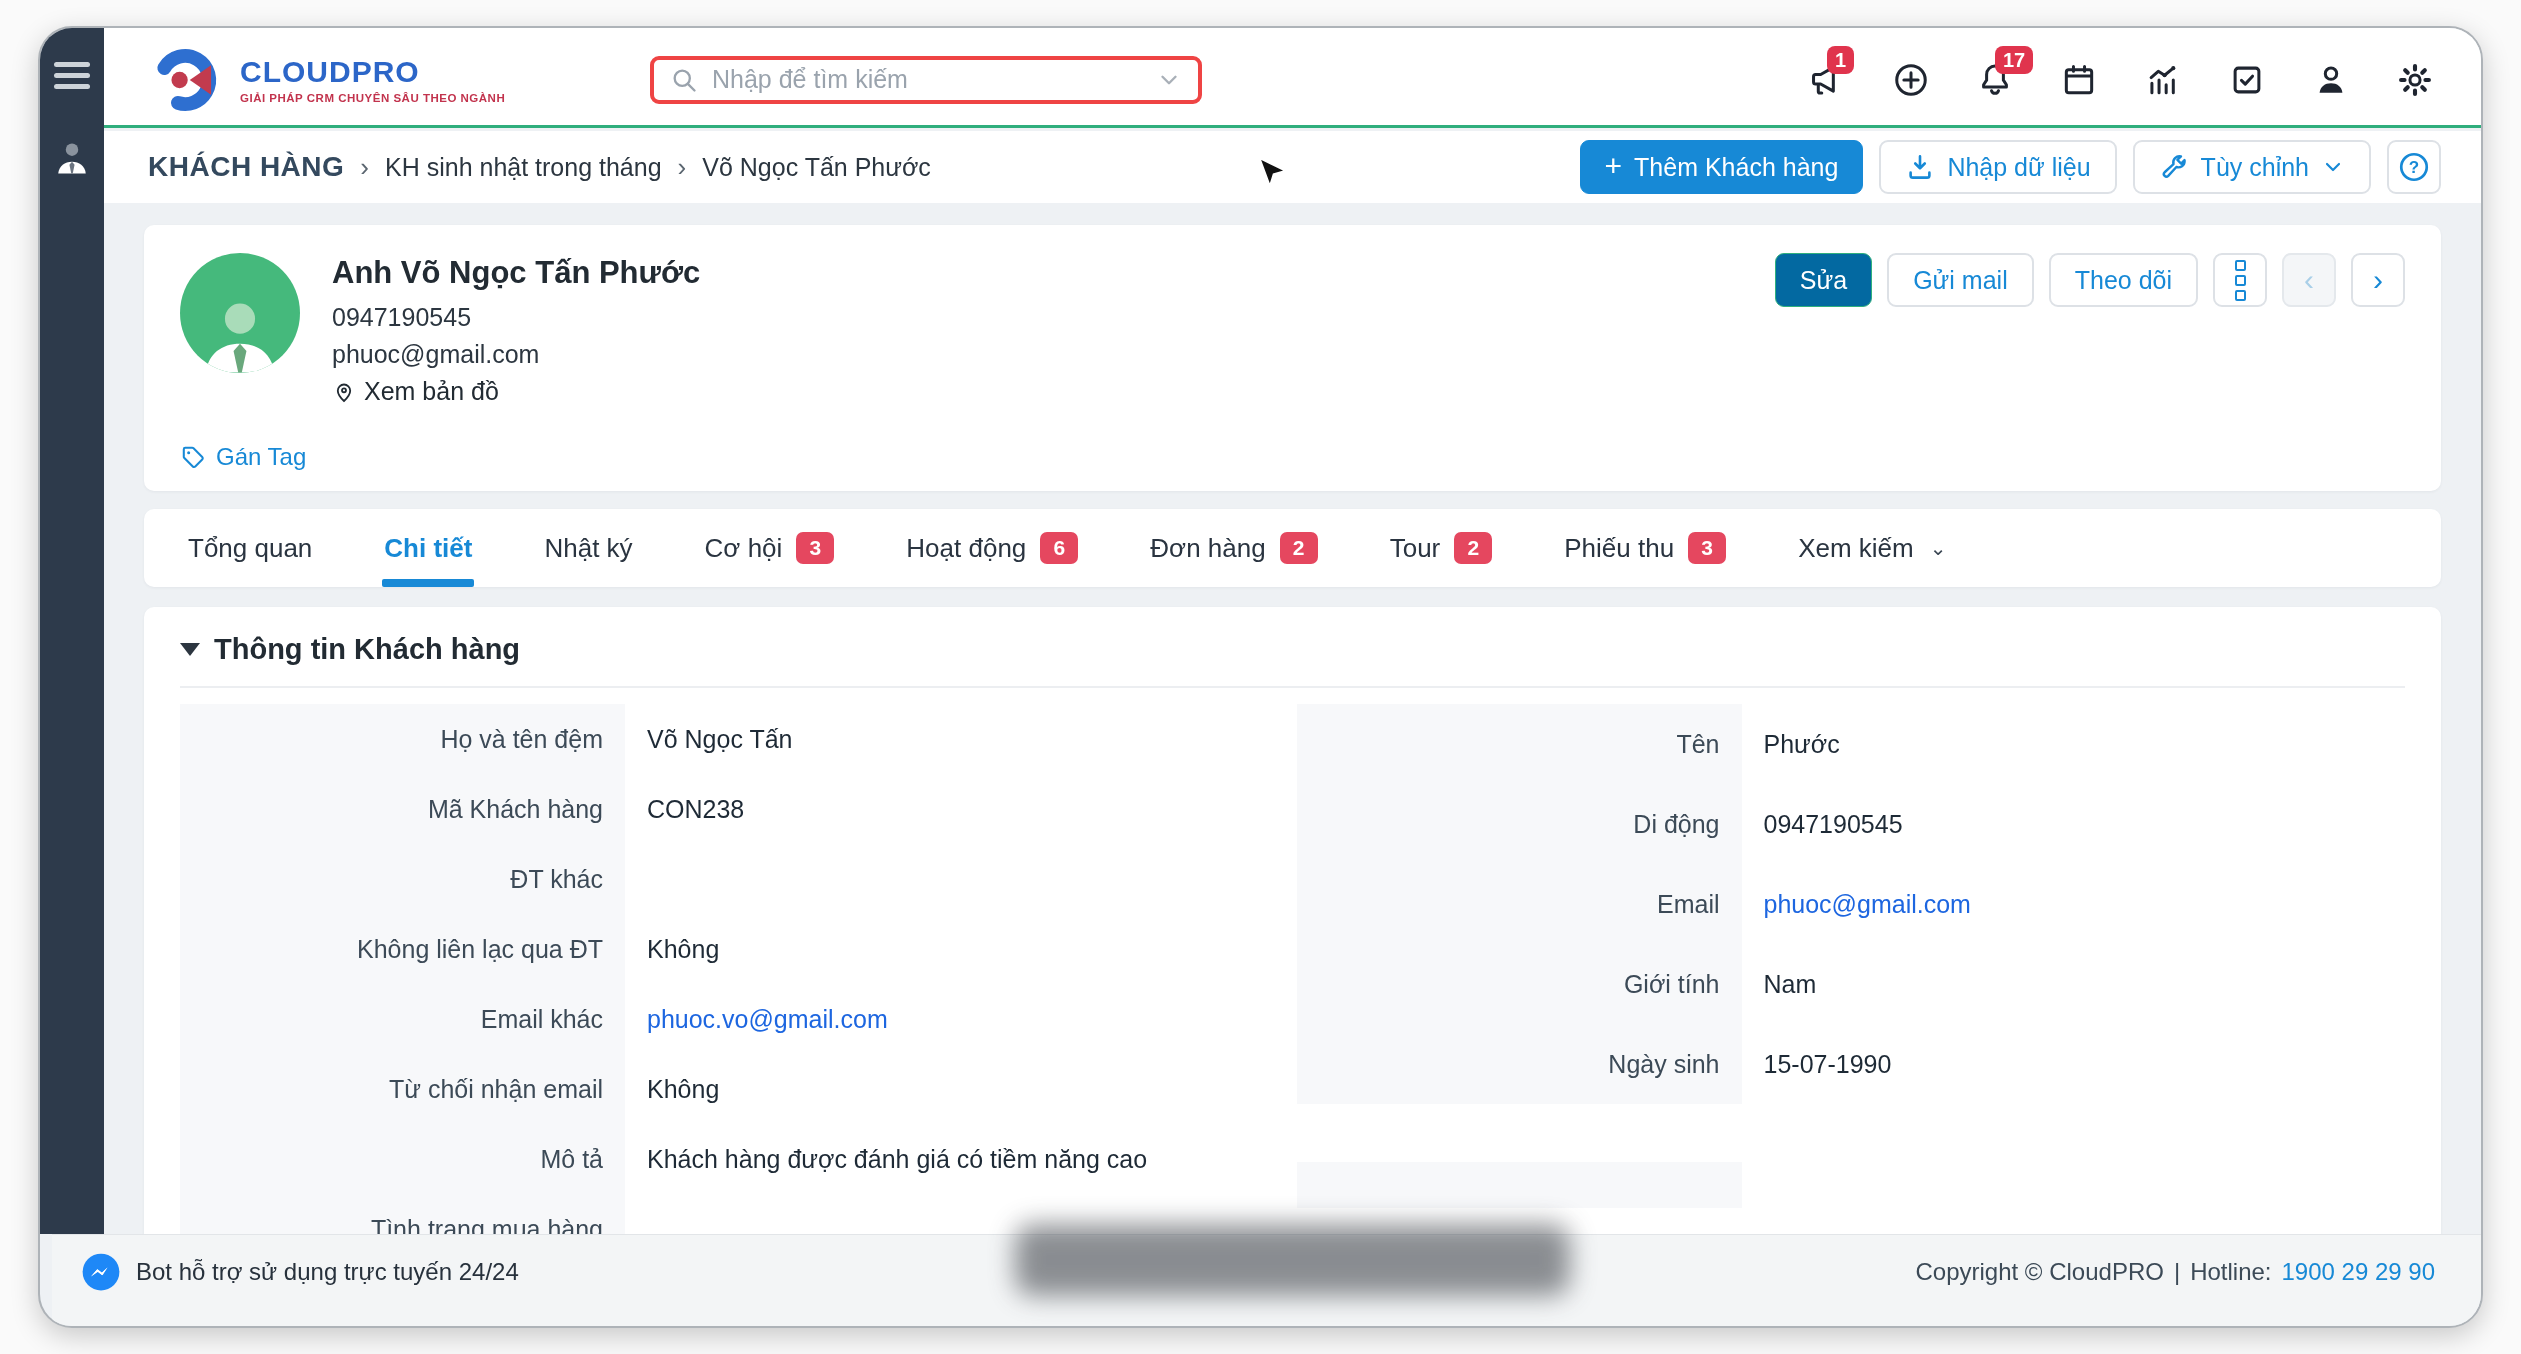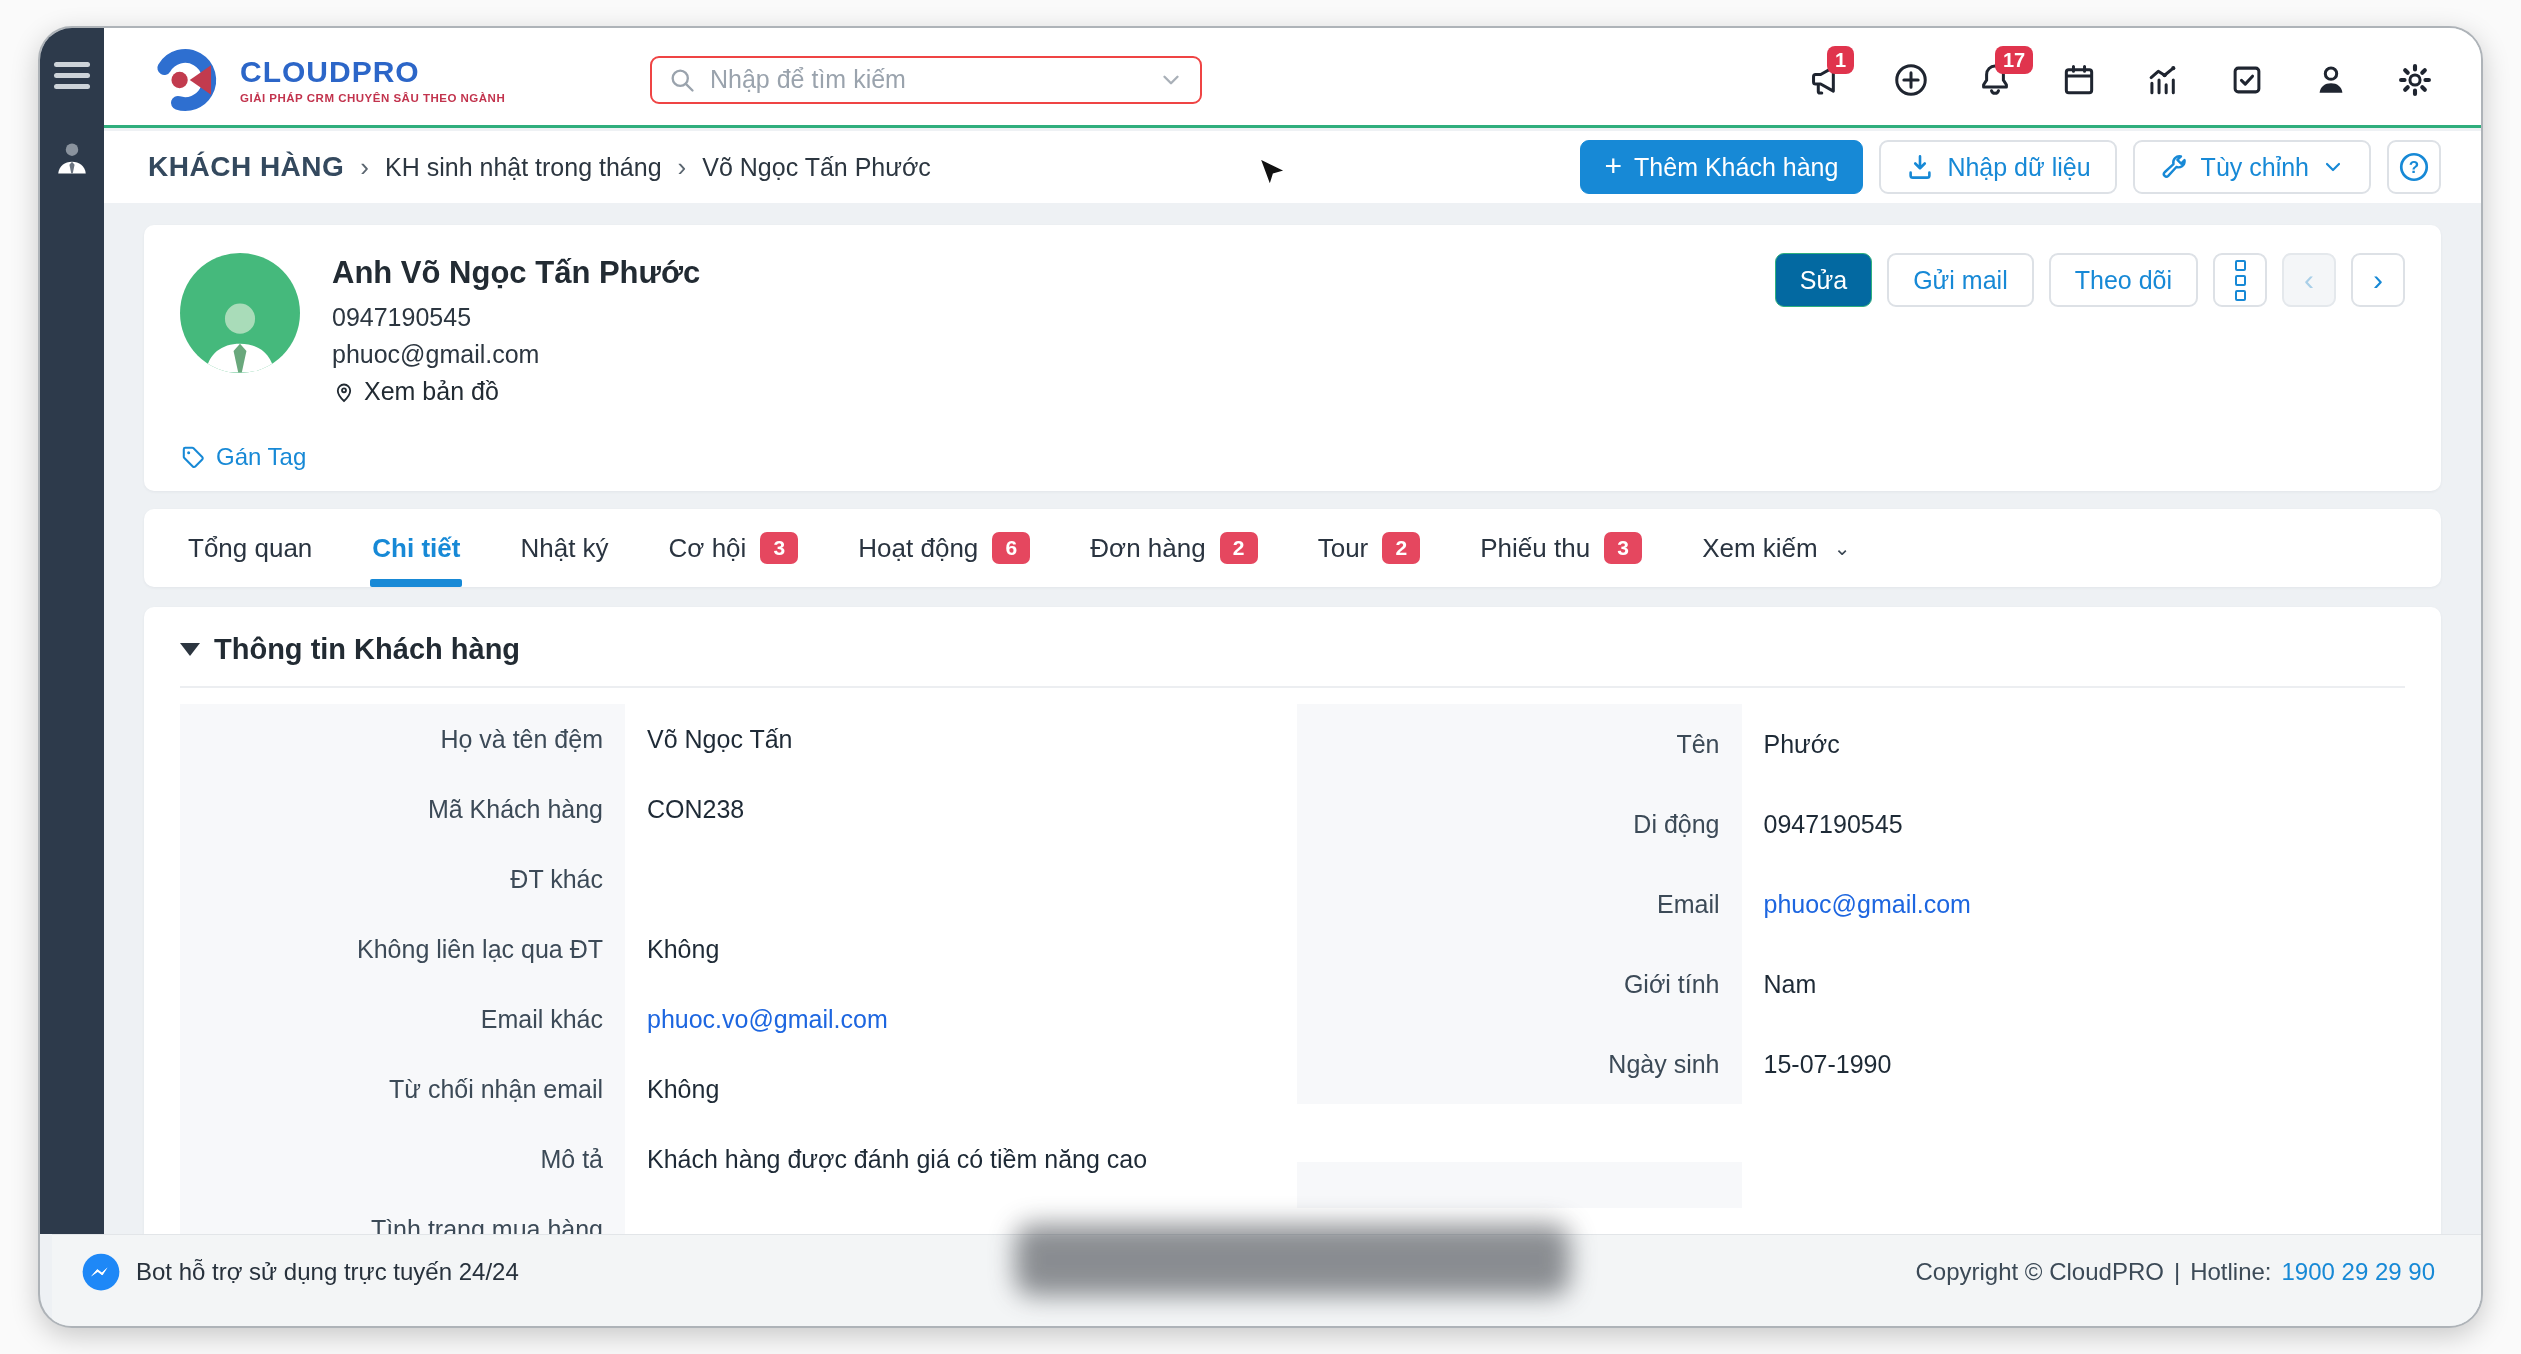--- a/index.html
+++ b/index.html
@@ -19,21 +19,21 @@
   .hamburger{margin-top:28px;width:36px;cursor:pointer;}
   .hamburger span{display:block;height:5px;background:#cdd3d9;border-radius:3px;margin:6px 0;}
   .side-user{margin-top:40px;}
   
   .topbar{position:absolute;left:64px;right:0;top:0;height:100px;background:#fff;
     border-bottom:3px solid #2fae7c;display:flex;align-items:center;z-index:5;padding-top:6px;box-sizing:border-box;}
   .logo{display:flex;align-items:center;margin-left:46px;width:500px;}
   .logo-txt{margin-left:16px;}
   .logo-name{font-size:30px;font-weight:bold;color:#2c66c8;letter-spacing:1px;}
   .logo-tag{font-size:11.5px;font-weight:bold;color:#c2334d;letter-spacing:.5px;margin-top:3px;}
-  .searchbox{display:flex;align-items:center;width:552px;height:48px;border:2px solid #ef4444;
+  .searchbox{display:flex;align-items:center;width:552px;height:48px;border:4px solid #ef4444;
     border-radius:9px;background:#fff;padding:0 16px;box-sizing:border-box;}
   .searchbox input{border:none;outline:none;flex:1;font-size:25px;color:#3a4653;margin-left:12px;
     font-family:"Liberation Sans","DejaVu Sans",sans-serif;background:transparent;}
   .searchbox input::placeholder{color:#9aa3ad;}
   .topicons{margin-left:auto;margin-right:44px;display:flex;align-items:center;gap:38px;}
   .icnbtn{position:relative;width:44px;height:44px;display:flex;align-items:center;justify-content:center;cursor:pointer;}
   .nbadge{position:absolute;top:-12px;left:22px;background:#e0344d;color:#fff;font-size:20px;font-weight:bold;
     border-radius:8px;padding:2px 8px;line-height:24px;}
   
   .crumbbar{position:absolute;left:64px;right:0;top:103px;height:72px;background:#fff;display:flex;
@@ -62,21 +62,21 @@
   .maplink{display:flex;align-items:center;gap:8px;font-size:25px;color:#222b33;cursor:pointer;}
   .gantag{position:absolute;left:36px;bottom:20px;display:flex;align-items:center;gap:10px;
     color:#1789d6;font-size:24px;cursor:pointer;}
   .cust-actions{position:absolute;right:36px;top:28px;display:flex;gap:15px;align-items:center;}
   .btn-green{background:#0369a1;color:#fff;border:1px solid #2fb07e;}
   .kebab{display:flex;flex-direction:column;gap:4px;align-items:center;}
   .kebab i{width:7px;height:7px;border:2px solid #1789d6;border-radius:2px;display:block;}
   .btn-disabled{background:#f4f6f8;color:#a9cfe8;border:2px solid #e4e8ec;cursor:default;}
   .chev{font-size:30px;line-height:1;}
   
-  .tabs-card{margin-top:18px;height:78px;display:flex;align-items:stretch;padding:0 14px;gap:0;}
+  .tabs-card{margin-top:18px;height:78px;display:flex;align-items:stretch;padding:0 14px;gap:12px;}
   .tab{position:relative;display:flex;align-items:center;gap:14px;padding:0 30px;font-size:26px;
     color:#2a3440;cursor:pointer;white-space:nowrap;}
   .tab.active{color:#1789d6;font-weight:bold;}
   .tab.active .underline{position:absolute;left:28px;right:28px;bottom:0;height:8px;background:#1789d6;border-radius:2px;}
   .tbadge{min-width:22px;height:32px;line-height:32px;background:#e5475f;color:#fff;font-size:21px;
     font-weight:bold;text-align:center;border-radius:7px;padding:0 8px;}
   .tab-chev{font-size:20px;color:#3a4653;margin-left:2px;}
   
   .detail-card{margin-top:20px;min-height:700px;padding:26px 36px 0;box-sizing:border-box;}
   .sec-head{display:flex;align-items:center;gap:14px;padding-bottom:20px;border-bottom:2px solid #eceef1;cursor:pointer;}

